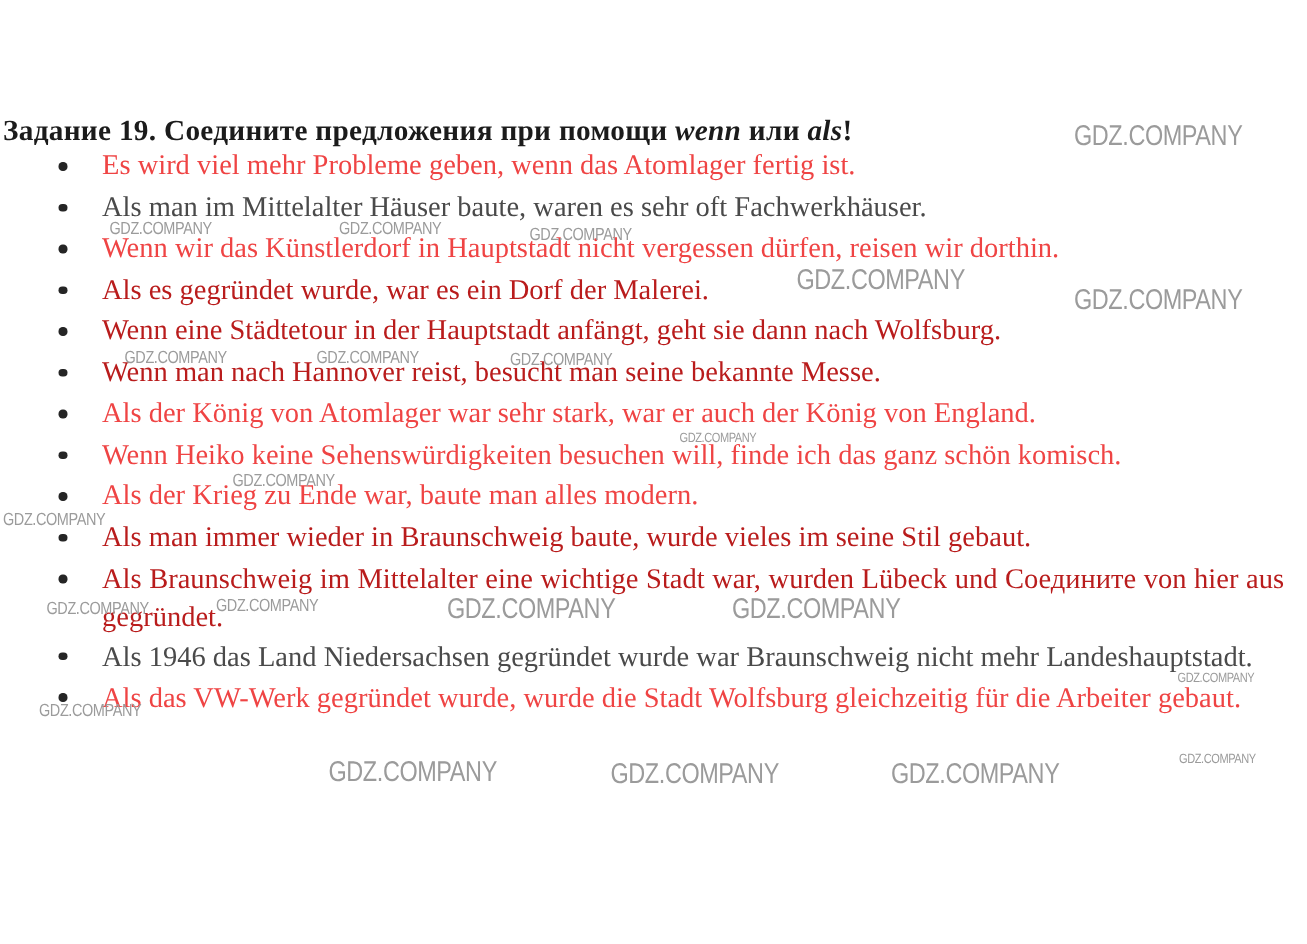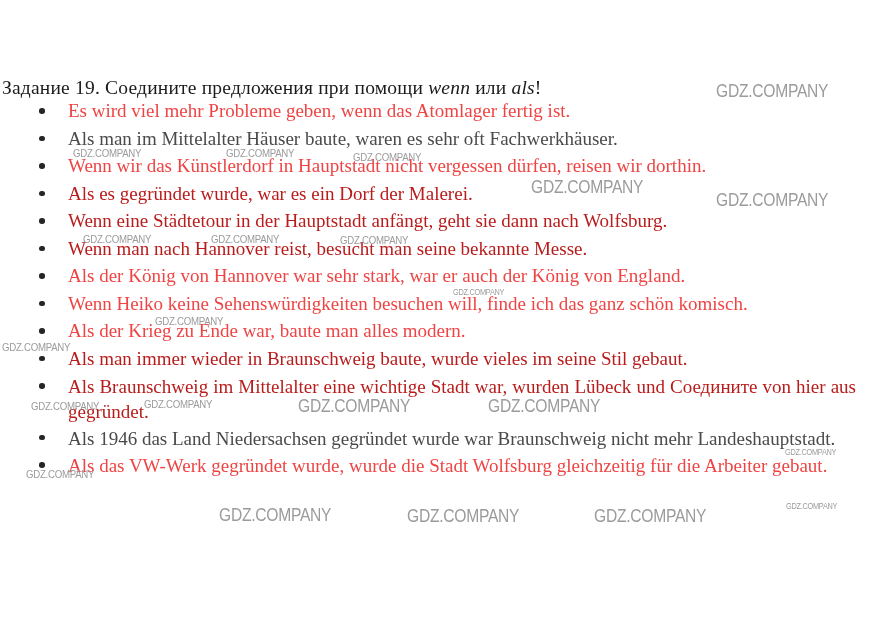--- a/index.html
+++ b/index.html
@@ -10,21 +10,21 @@
     overflow: hidden;
     font-family: "Liberation Serif", serif;
   }
   .page { position: absolute; inset: 0; }
 
   
   .title {
     position: absolute;
     left: 2px; top: 77px;
     font-size: 19.5px;
-    font-weight: normal;
+    font-weight: bold;
     color: #1b1b1b;
     letter-spacing: 0.2px;
     white-space: nowrap;
   }
   .title .conj { font-style: italic; }
 
   
   ul.sentences {
     position: absolute;
     left: 36px; top: 100px;
@@ -81,21 +81,21 @@
     <span>Задание 19. Соедините предложения при помощи </span><span class="conj">wenn</span><span> или </span><span class="conj">als</span><span>!</span>
   </div>
 
   <ul class="sentences">
       <li class="tone-light">Es wird viel mehr Probleme geben, wenn das Atomlager fertig ist.</li>
       <li class="tone-mid">Als man im Mittelalter Häuser baute, waren es sehr oft Fachwerkhäuser.</li>
       <li class="tone-light">Wenn wir das Künstlerdorf in Hauptstadt nicht vergessen dürfen, reisen wir dorthin.</li>
       <li class="tone-dark">Als es gegründet wurde, war es ein Dorf der Malerei.</li>
       <li class="tone-dark">Wenn eine Städtetour in der Hauptstadt anfängt, geht sie dann nach Wolfsburg.</li>
       <li class="tone-dark">Wenn man nach Hannover reist, besucht man seine bekannte Messe.</li>
-      <li class="tone-light">Als der König von Hannover war sehr stark, war er auch der König von England.</li>
+      <li class="tone-light">Als der König von Atomlager war sehr stark, war er auch der König von England.</li>
       <li class="tone-light">Wenn Heiko keine Sehenswürdigkeiten besuchen will, finde ich das ganz schön komisch.</li>
       <li class="tone-light">Als der Krieg zu Ende war, baute man alles modern.</li>
       <li class="tone-dark">Als man immer wieder in Braunschweig baute, wurde vieles im seine Stil gebaut.</li>
       <li class="multi tone-dark">Als Braunschweig im Mittelalter eine wichtige Stadt war, wurden Lübeck und Соедините von hier aus gegründet.</li>
       <li class="multi tone-mid">Als 1946 das Land Niedersachsen gegründet wurde war Braunschweig nicht mehr Landeshauptstadt.</li>
       <li class="multi tone-light">Als das VW-Werk gegründet wurde, wurde die Stadt Wolfsburg gleichzeitig für die Arbeiter gebaut.</li>
     </ul>
 
   <div class="wm-layer">
       <span class="wm wm-lg" style="left: 716px; top: 80px;">GDZ.COMPANY</span>

